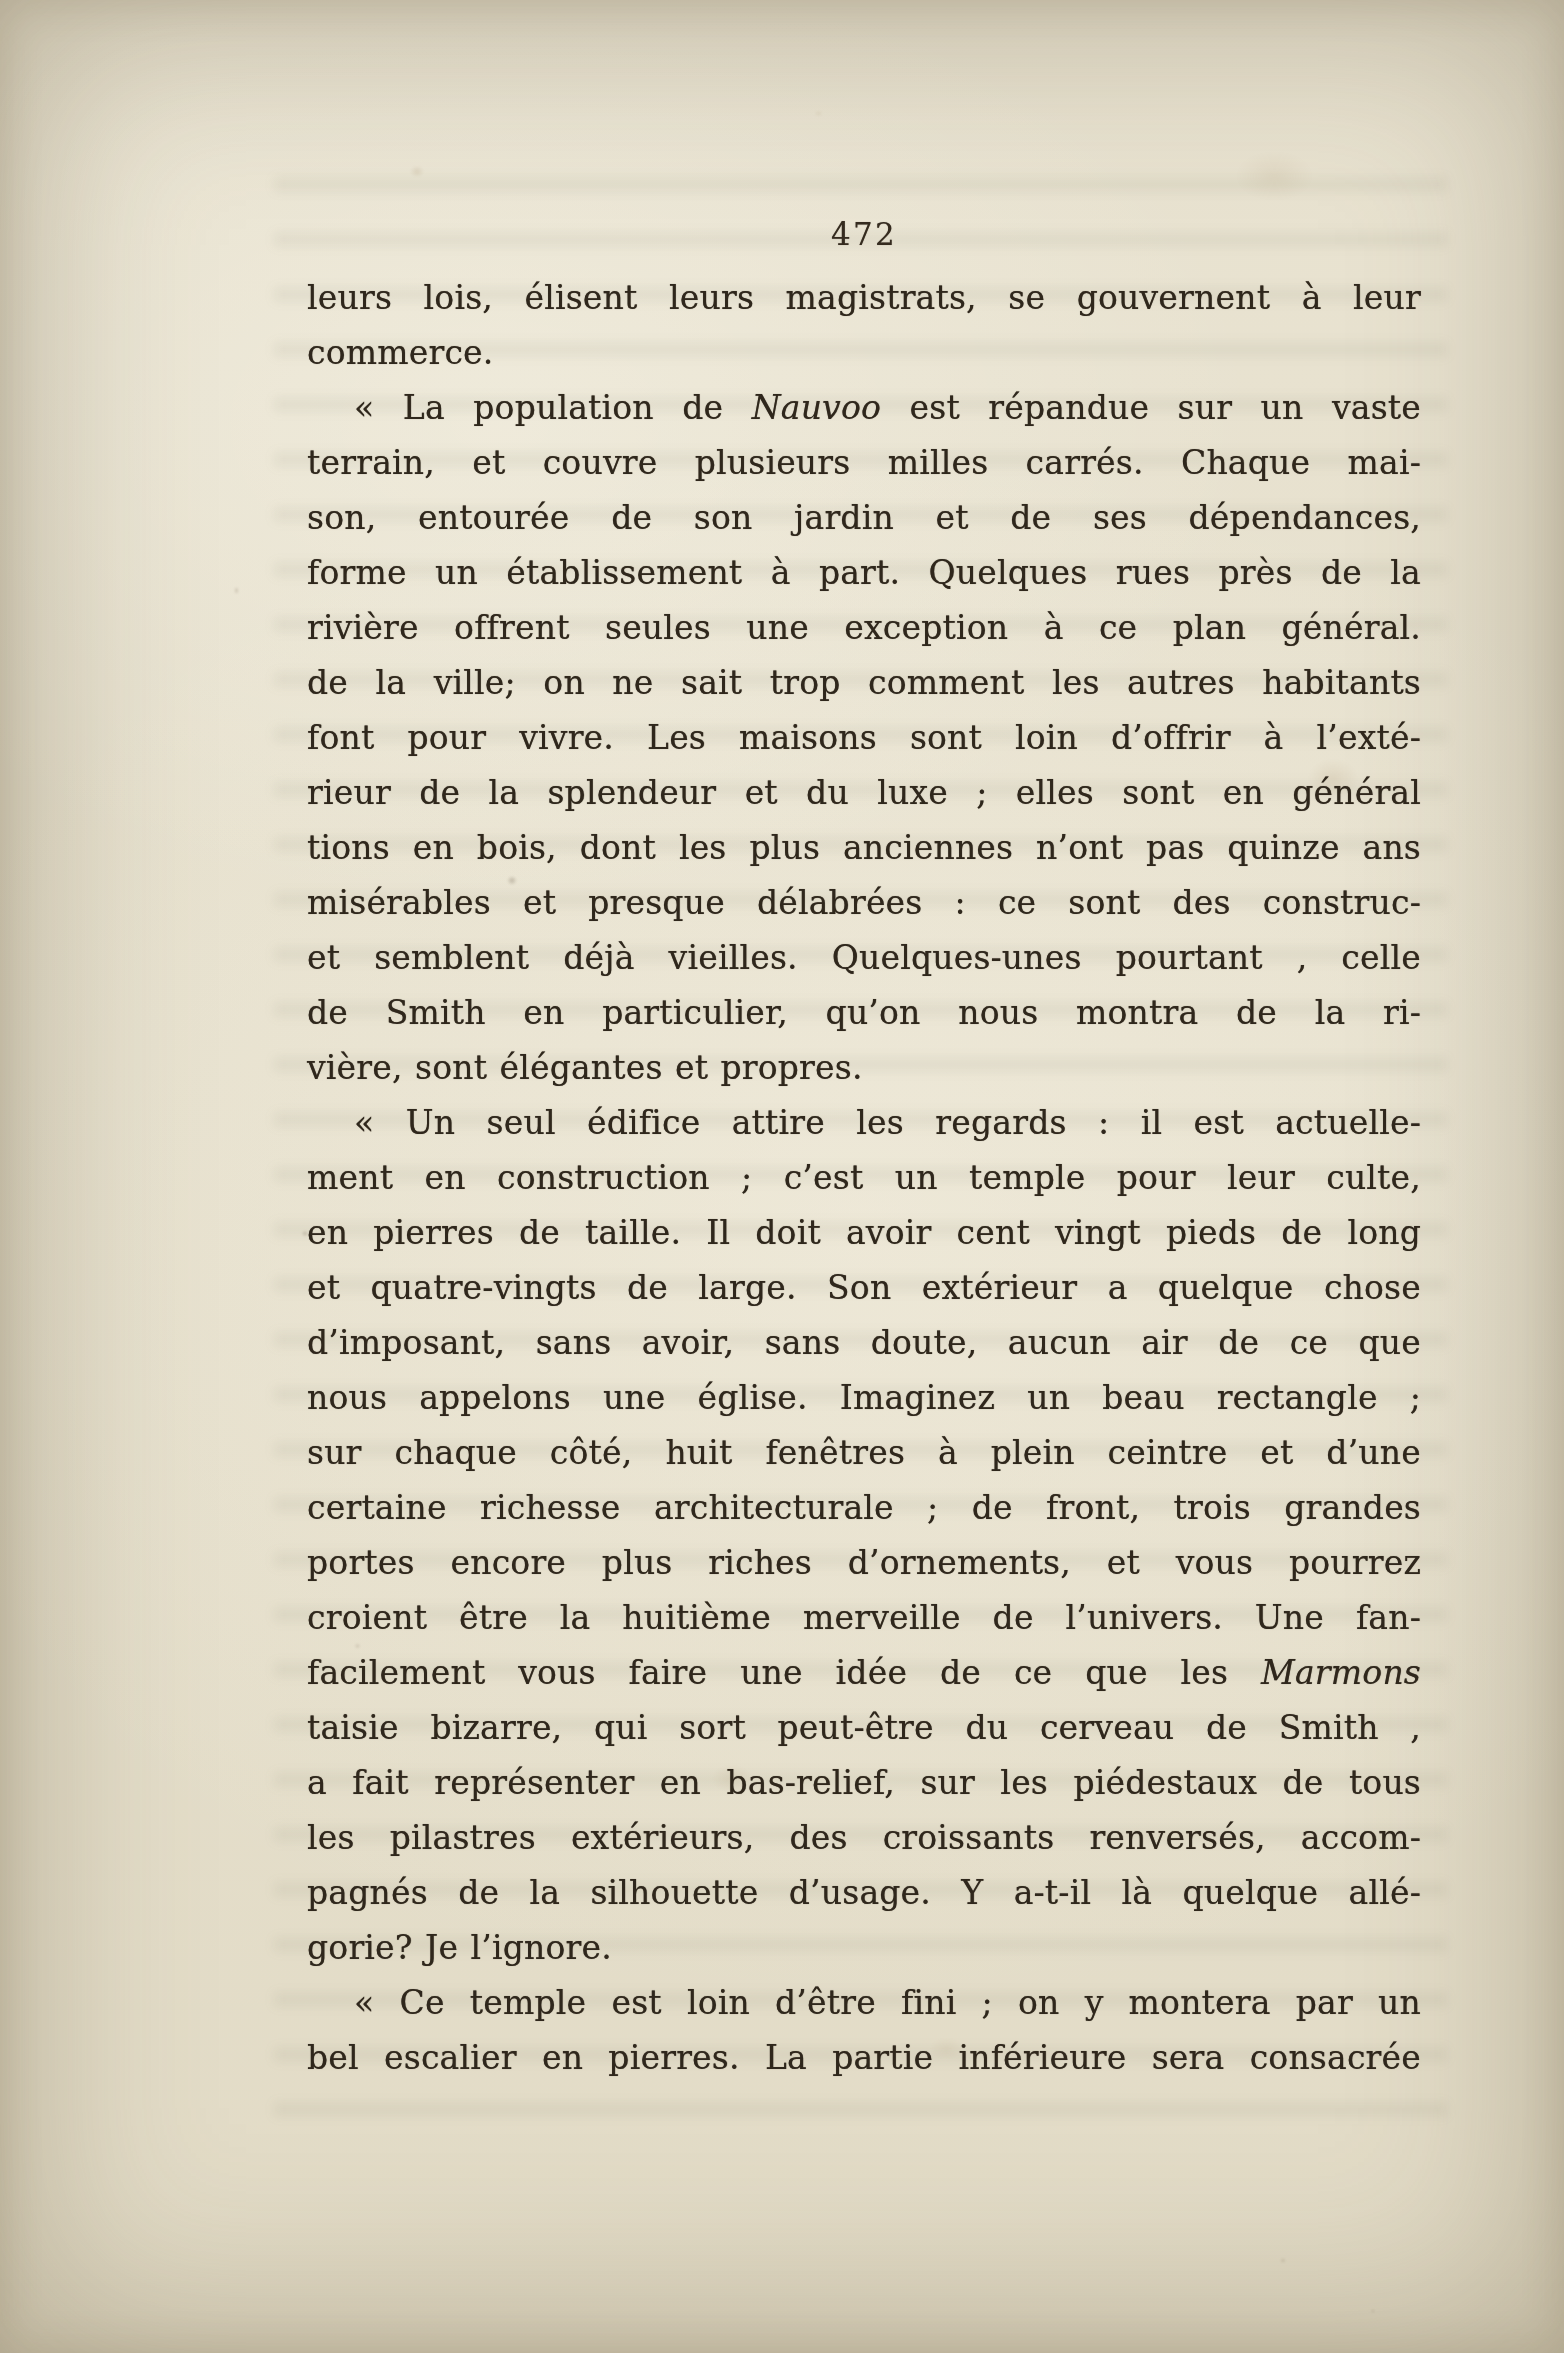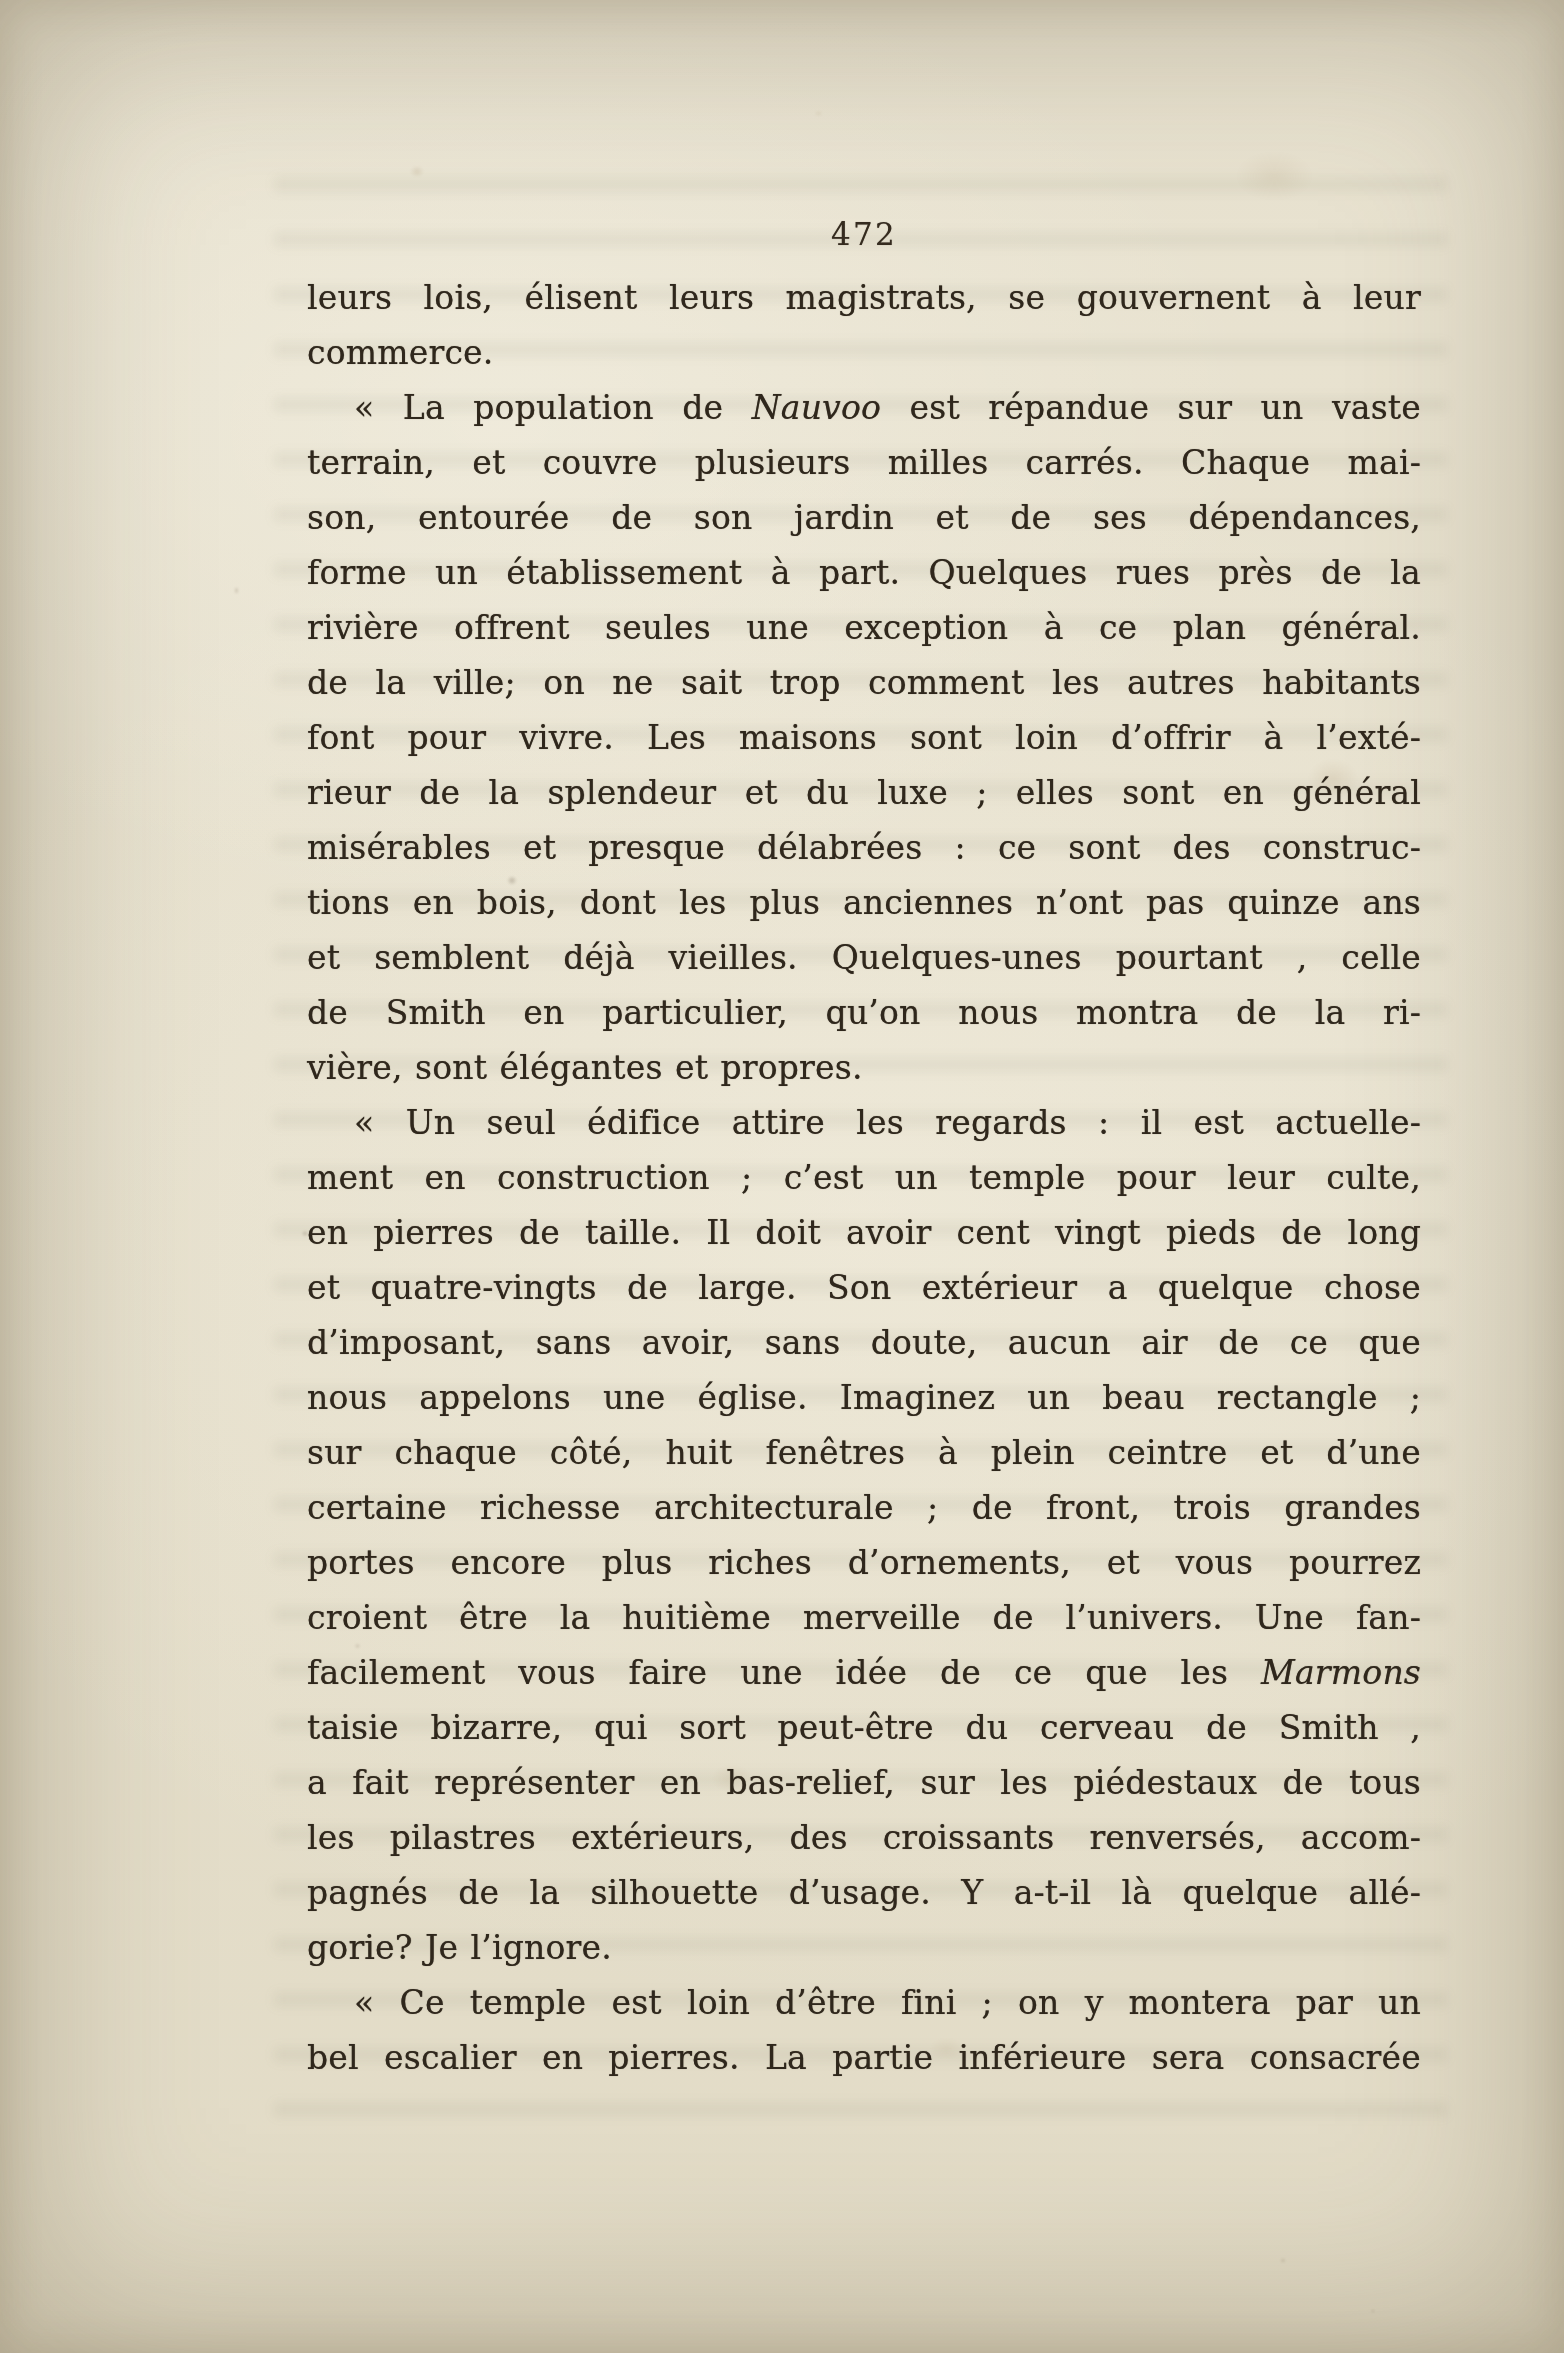--- a/index.html
+++ b/index.html
@@ -105,22 +105,22 @@
       <div class="line"><span class="">leurs lois, élisent leurs magistrats, se gouvernent à leur</span></div>
       <div class="line flush"><span class="">commerce.</span></div>
       <div class="line indent"><span class="">« La population de </span><span class="italic">Nauvoo</span><span class=""> est répandue sur un vaste</span></div>
       <div class="line"><span class="">terrain, et couvre plusieurs milles carrés. Chaque mai-</span></div>
       <div class="line"><span class="">son, entourée de son jardin et de ses dépendances,</span></div>
       <div class="line"><span class="">forme un établissement à part. Quelques rues près de la</span></div>
       <div class="line"><span class="">rivière offrent seules une exception à ce plan général.</span></div>
       <div class="line"><span class="">de la ville; on ne sait trop comment les autres habitants</span></div>
       <div class="line"><span class="">font pour vivre. Les maisons sont loin d’offrir à l’exté-</span></div>
       <div class="line"><span class="">rieur de la splendeur et du luxe ; elles sont en général</span></div>
+      <div class="line"><span class="">tions en bois, dont les plus anciennes n’ont pas quinze ans</span></div>
       <div class="line"><span class="">misérables et presque délabrées : ce sont des construc-</span></div>
-      <div class="line"><span class="">tions en bois, dont les plus anciennes n’ont pas quinze ans</span></div>
       <div class="line"><span class="">et semblent déjà vieilles. Quelques-unes pourtant , celle</span></div>
       <div class="line"><span class="">de Smith en particulier, qu’on nous montra de la ri-</span></div>
       <div class="line flush"><span class="">vière, sont élégantes et propres.</span></div>
       <div class="line indent"><span class="">« Un seul édifice attire les regards : il est actuelle-</span></div>
       <div class="line"><span class="">ment en construction ; c’est un temple pour leur culte,</span></div>
       <div class="line"><span class="">en pierres de taille. Il doit avoir cent vingt pieds de long</span></div>
       <div class="line"><span class="">et quatre-vingts de large. Son extérieur a quelque chose</span></div>
       <div class="line"><span class="">d’imposant, sans avoir, sans doute, aucun air de ce que</span></div>
       <div class="line"><span class="">nous appelons une église. Imaginez un beau rectangle ;</span></div>
       <div class="line"><span class="">sur chaque côté, huit fenêtres à plein ceintre et d’une</span></div>

